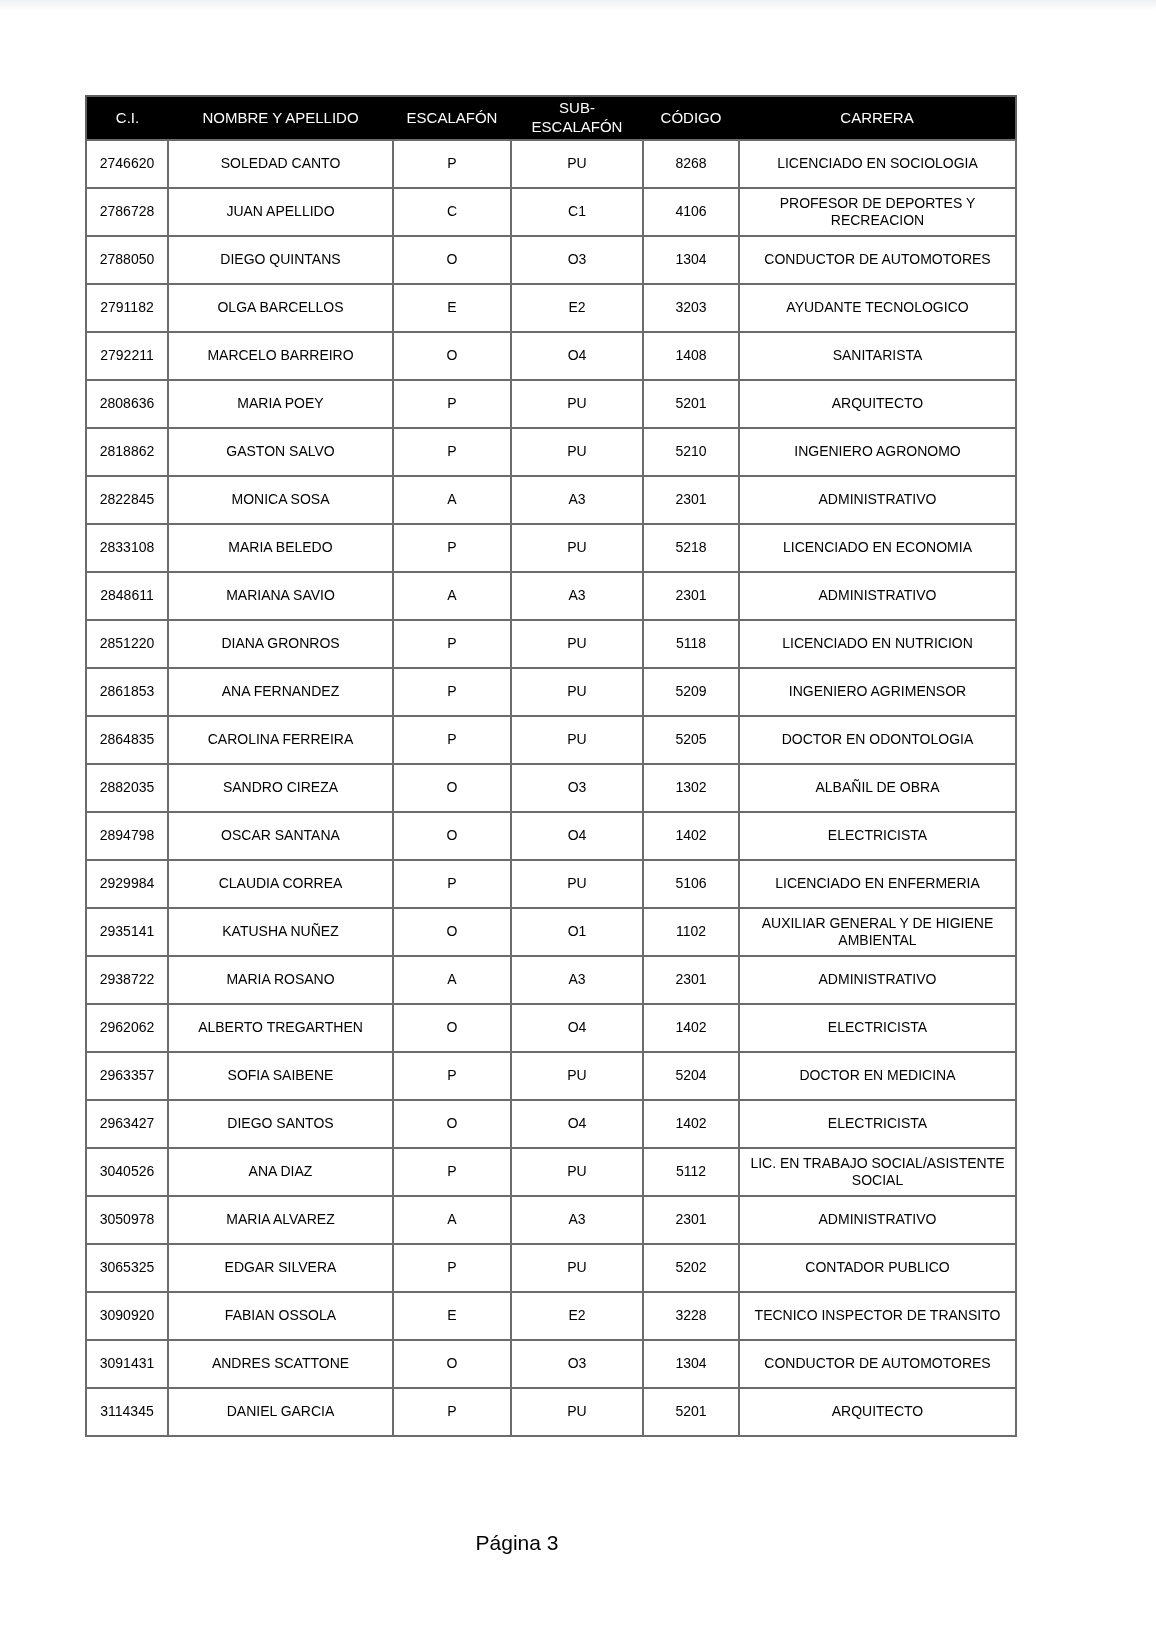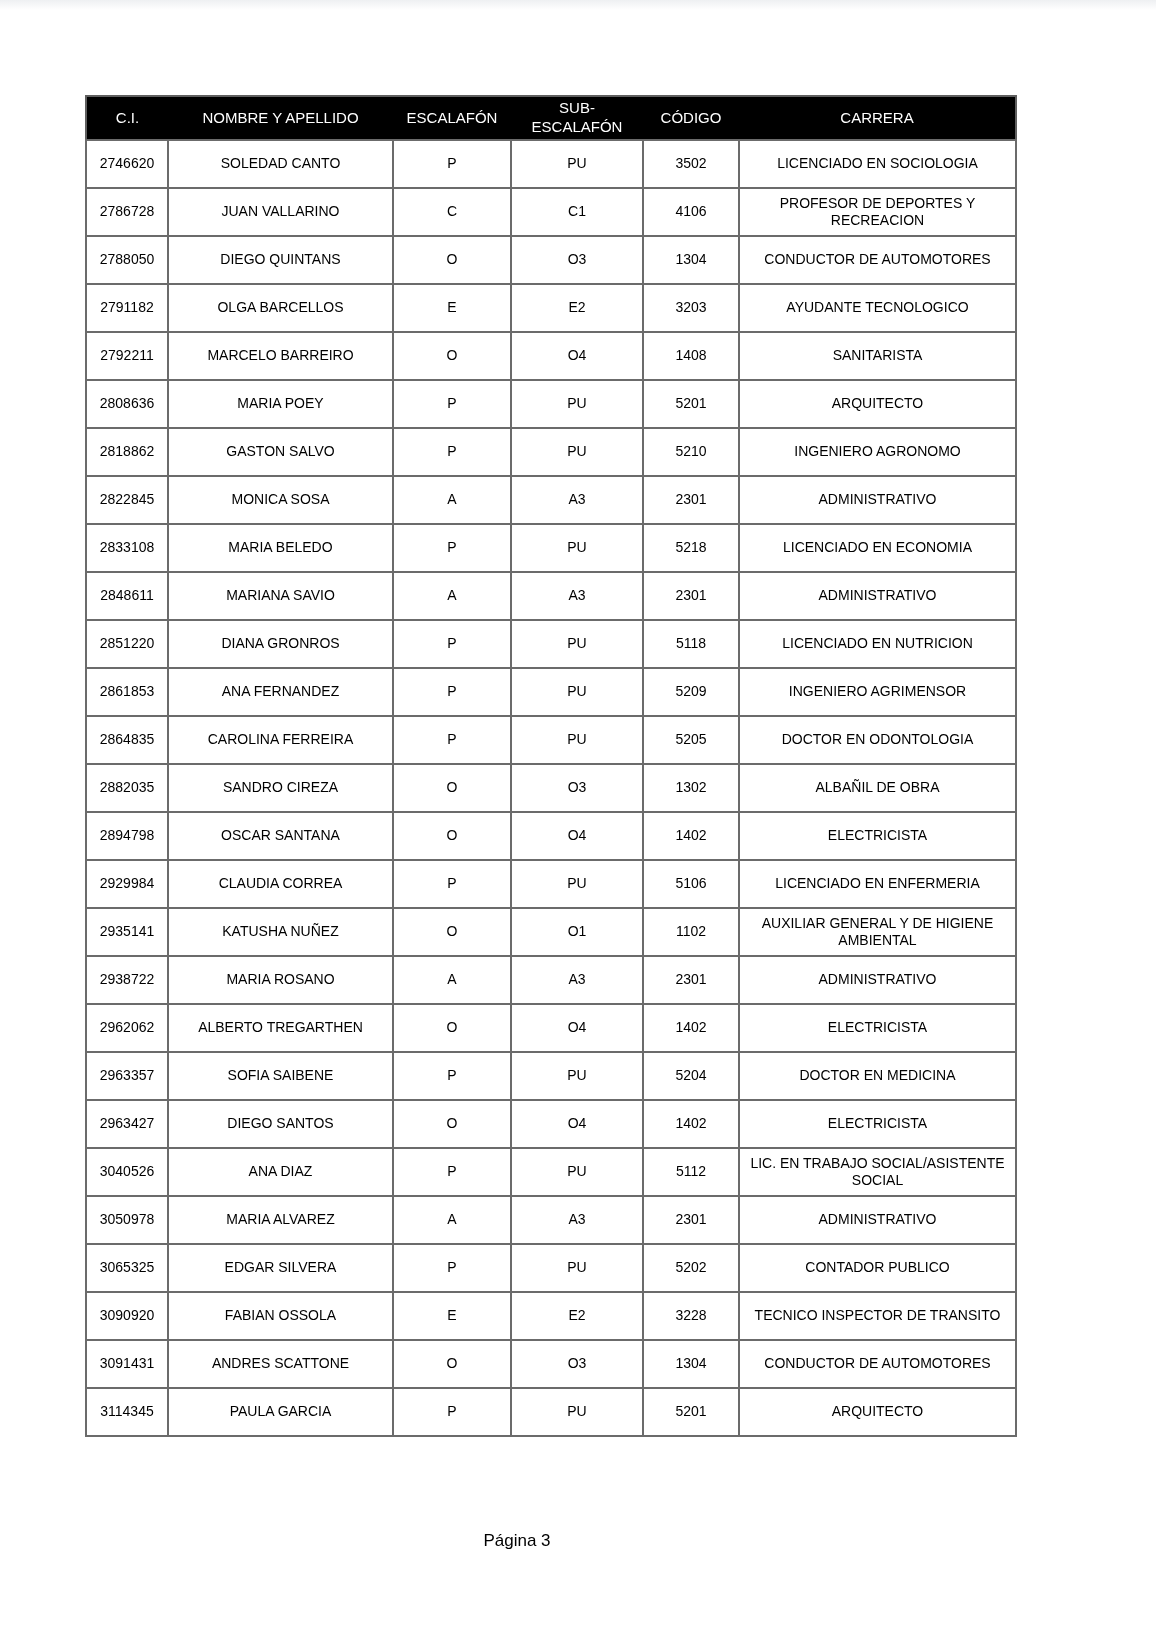--- a/index.html
+++ b/index.html
@@ -54,21 +54,21 @@
     padding: 2px 6px;
     line-height: 1.25;
     word-wrap: break-word;
   }
   .footer {
     position: absolute;
     top: 1531px;
     left: 85px;
     width: 864px;
     text-align: center;
-    font-size: 17px;
+    font-size: 21px;
     color: #000000;
   }
 </style>
 </head>
 <body>
 
 <div class="top-shade"></div>
 
 <div class="doc">
   <table class="personnel">
@@ -89,26 +89,26 @@
         <th>CÓDIGO</th>
         <th>CARRERA</th>
       </tr>
     </thead>
     <tbody>
         <tr>
     <td>2746620</td>
     <td>SOLEDAD CANTO</td>
     <td>P</td>
     <td>PU</td>
-    <td>3502</td>
+    <td>8268</td>
     <td>LICENCIADO EN SOCIOLOGIA</td>
   </tr>
         <tr>
     <td>2786728</td>
-    <td>JUAN VALLARINO</td>
+    <td>JUAN APELLIDO</td>
     <td>C</td>
     <td>C1</td>
     <td>4106</td>
     <td>PROFESOR DE DEPORTES Y RECREACION</td>
   </tr>
         <tr>
     <td>2788050</td>
     <td>DIEGO QUINTANS</td>
     <td>O</td>
     <td>O3</td>
@@ -294,21 +294,21 @@
         <tr>
     <td>3091431</td>
     <td>ANDRES SCATTONE</td>
     <td>O</td>
     <td>O3</td>
     <td>1304</td>
     <td>CONDUCTOR DE AUTOMOTORES</td>
   </tr>
         <tr>
     <td>3114345</td>
-    <td>PAULA GARCIA</td>
+    <td>DANIEL GARCIA</td>
     <td>P</td>
     <td>PU</td>
     <td>5201</td>
     <td>ARQUITECTO</td>
   </tr>
       </tbody>
   </table>
 </div>
 
 <div class="footer">Página 3</div>

